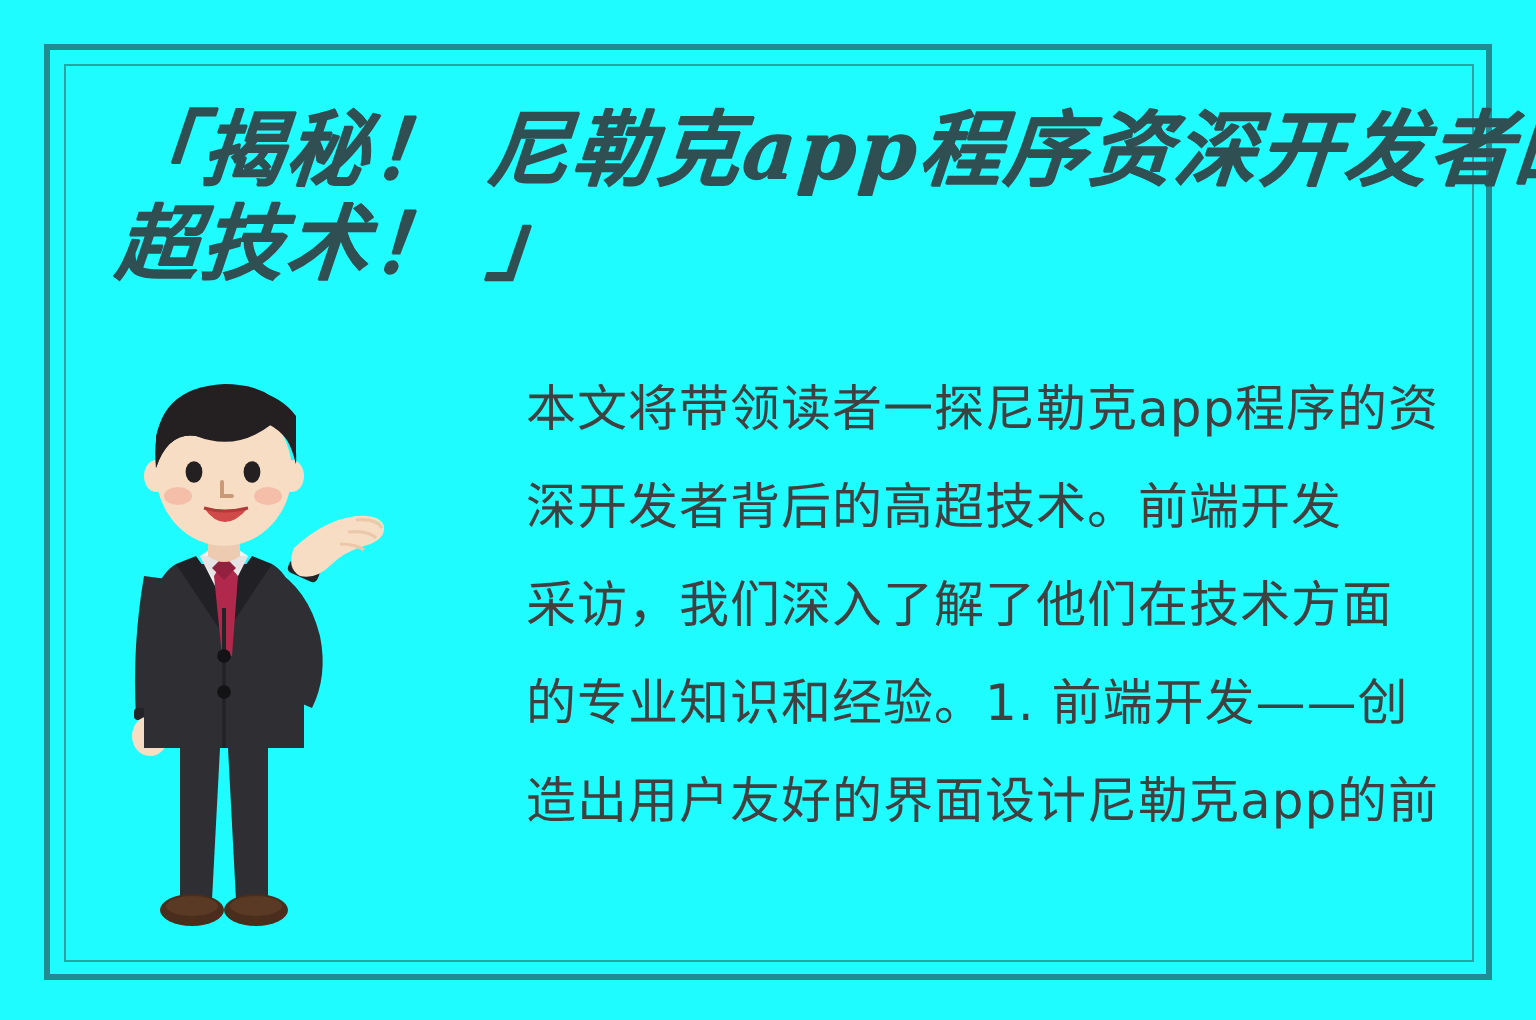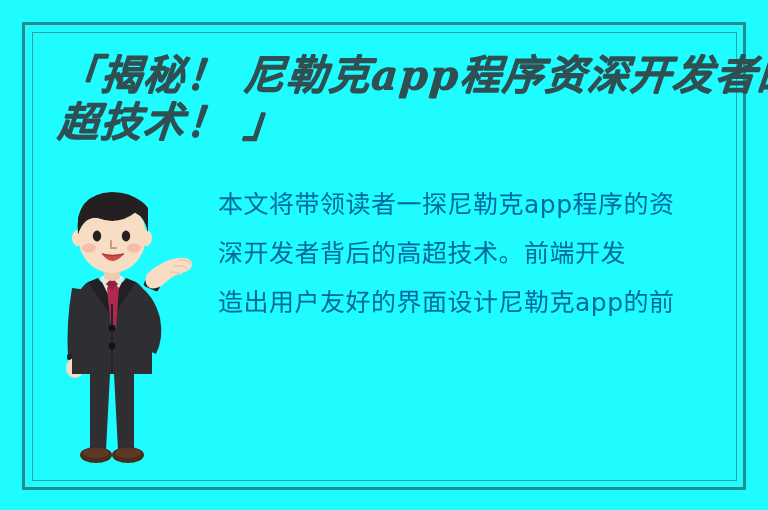--- a/index.html
+++ b/index.html
@@ -69,24 +69,25 @@
   .body-block {
     position: absolute;
     left: 218px;
     top: 180px;
     width: 518px;
   }
   .body-line {
     font-family: "DejaVu Sans", "Liberation Sans", sans-serif;
     font-size: 25px;
     line-height: 49px;
-    color: #0369a1;
+    color: #404040;
     letter-spacing: 0.5px;
     white-space: nowrap;
     text-align: justify;
+    margin-left: 45px;
   }
 
   
   .figure {
     position: absolute;
     left: 54px;
     top: 178px;
     width: 160px;
     height: 300px;
   }
@@ -166,16 +167,18 @@
   </div>
 
   <div class="title-block">
     <div class="title-line">「揭秘！ 尼勒克app程序资深开发者的高</div>
     <div class="title-line">超技术！ 」</div>
   </div>
 
   <div class="body-block">
     <div class="body-line">本文将带领读者一探尼勒克app程序的资</div>
     <div class="body-line">深开发者背后的高超技术。前端开发</div>
+    <div class="body-line">采访，我们深入了解了他们在技术方面</div>
+    <div class="body-line">的专业知识和经验。1. 前端开发——创</div>
     <div class="body-line">造出用户友好的界面设计尼勒克app的前</div>
   </div>
 
 </div>
 
 </body></html>

